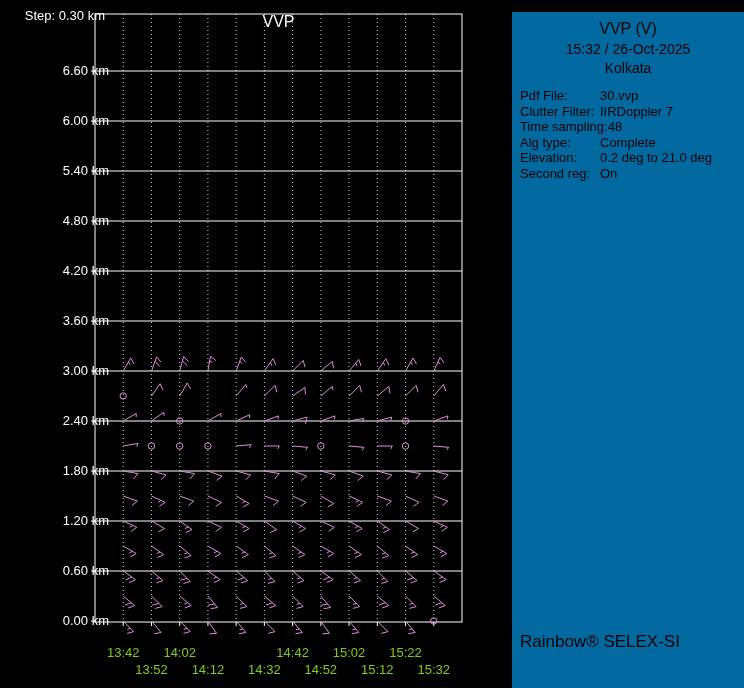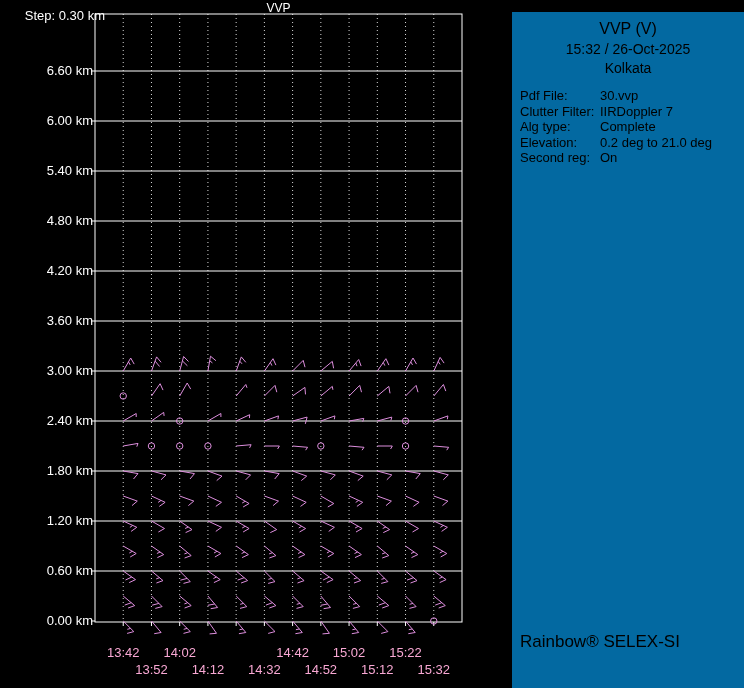--- a/index.html
+++ b/index.html
@@ -4,33 +4,33 @@
 <style>
   html,body{margin:0;padding:0;background:#000;}
   .screen{
     position:relative;width:744px;height:688px;background:#000;overflow:hidden;
     font-family:"Liberation Sans",sans-serif;
   }
   
   .plot{position:absolute;left:0;top:0;width:512px;height:688px;}
   #plot-svg{position:absolute;left:0;top:0;}
   .plot-title{
-    position:absolute;left:95px;top:1px;width:367px;text-align:center;
-    color:#fff;font-size:12px;
+    position:absolute;left:95px;top:13px;width:367px;text-align:center;
+    color:#fff;font-size:16px;
   }
   .step-label{
     position:absolute;left:0;top:8px;width:93px;text-align:right;
     color:#fff;font-size:13px;white-space:nowrap;padding-left:12px;
   }
   .ylabel{
-    position:absolute;left:0;width:93px;text-align:right;color:#fff;
+    position:absolute;left:16px;width:93px;text-align:right;color:#fff;
     font-size:13px;height:16px;line-height:16px;white-space:nowrap;
   }
   .xlabel{
-    position:absolute;width:60px;text-align:center;color:#f9a8d4;
+    position:absolute;width:60px;text-align:center;color:#84cc16;
     font-size:13px;height:15px;line-height:15px;white-space:nowrap;
   }
   
   .panel{
     position:absolute;left:512px;top:12px;width:232px;height:688px;
     background:#0369a1;color:#000;
   }
   .panel-title{margin-top:8px;text-align:center;font-size:16px;}
   .panel-datetime{margin-top:3px;text-align:center;font-size:14px;}
   .panel-site{margin-top:3px;text-align:center;font-size:14px;}
@@ -265,20 +265,24 @@
     <div class="fields" id="fields">
         <div class="field-row">
           <span class="field-label">Pdf File:</span>
           <span>30.vvp</span>
         </div>
         <div class="field-row">
           <span class="field-label">Clutter Filter:</span>
           <span>IIRDoppler 7</span>
         </div>
         <div class="field-row">
+          <span class="field-label">Time sampling:</span>
+          <span>48</span>
+        </div>
+        <div class="field-row">
           <span class="field-label">Alg type:</span>
           <span>Complete</span>
         </div>
         <div class="field-row">
           <span class="field-label">Elevation:</span>
           <span>0.2 deg to 21.0 deg</span>
         </div>
         <div class="field-row">
           <span class="field-label">Second reg:</span>
           <span>On</span>

